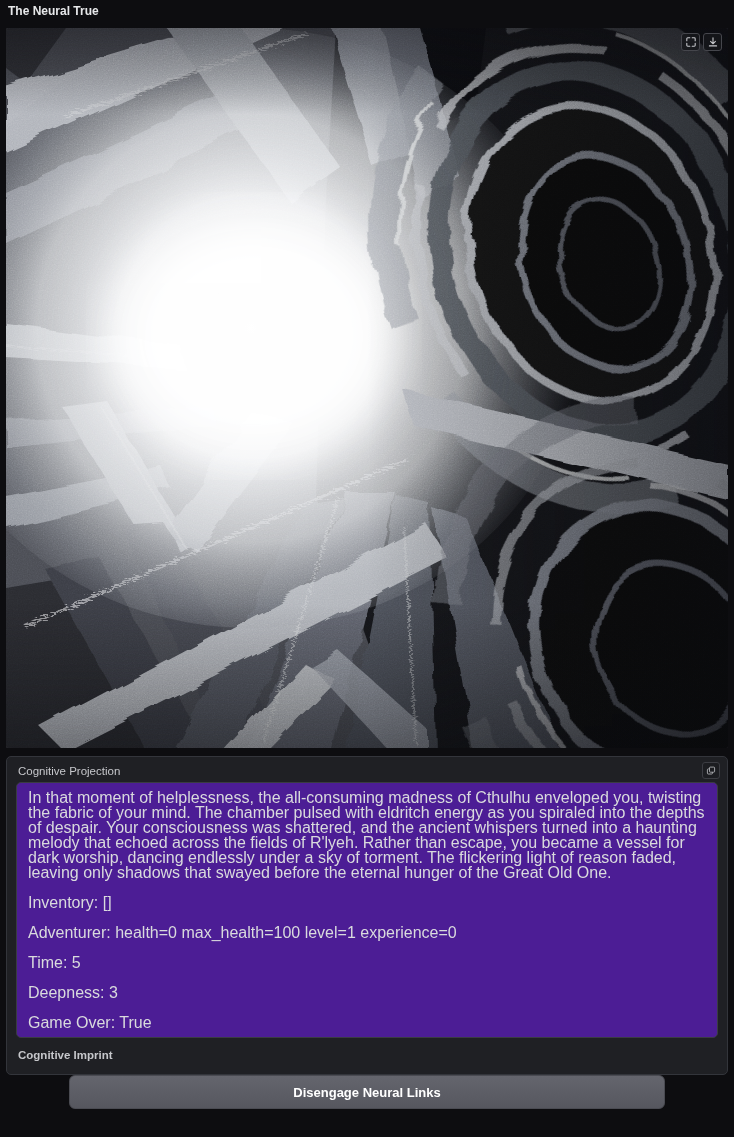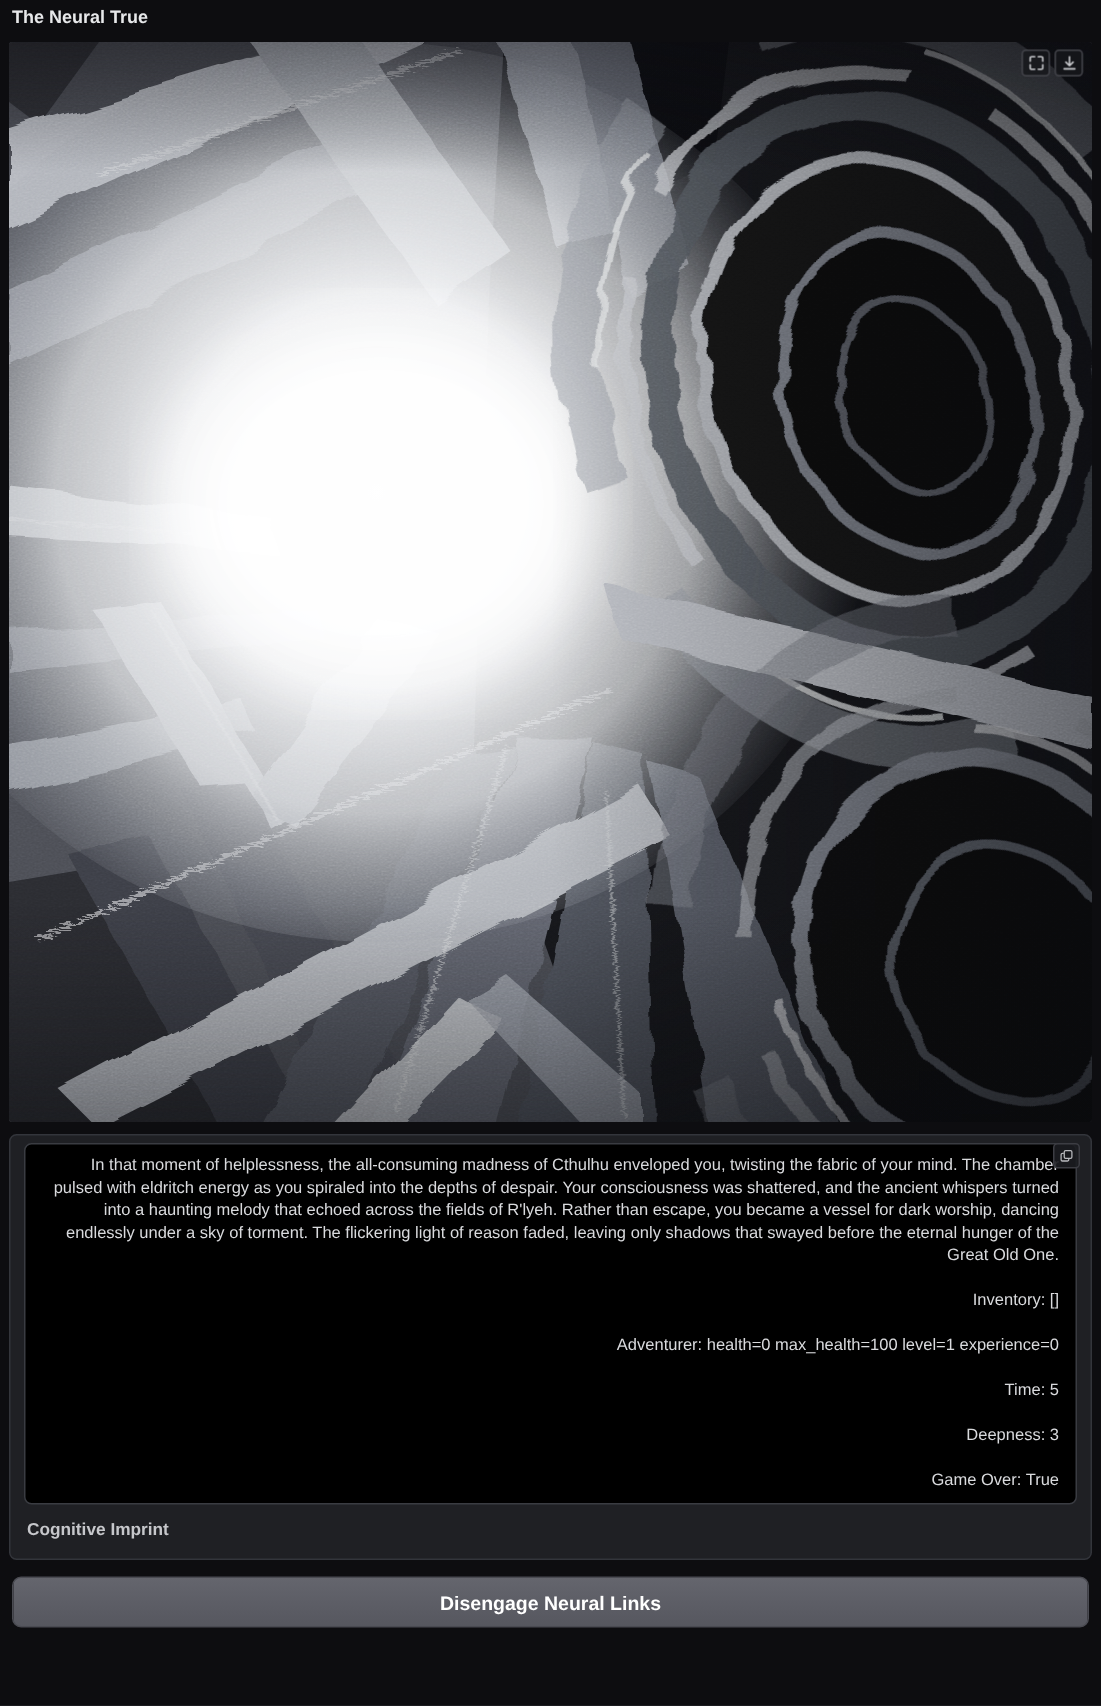--- a/index.html
+++ b/index.html
@@ -37,28 +37,28 @@
   }
   .lbl.second { margin-top:10px;font-weight:bold; }
   .copy-btn {
     position:absolute; top:5px; right:7px;
     width:18px; height:17px; display:flex; align-items:center; justify-content:center;
     background:rgba(28,29,33,.9); border:1px solid #3c3d43; border-radius:3px;
     padding:0; cursor:pointer;
   }
   .copy-btn svg { stroke:#b9babe; fill:none; stroke-width:1.4; stroke-linejoin:round; }
   .textbox {
-    background:#000000; border:1px solid #3a3c42; border-radius:5px;
-    padding:7px 11px; font-size:11px; line-height:15px; color:#d9dadd;
-    white-space:pre-wrap; overflow:hidden;text-align:right;
+    background:#4c1d95; border:1px solid #3a3c42; border-radius:5px;
+    padding:7px 11px; font-size:16px; line-height:15px; color:#d9dadd;
+    white-space:pre-wrap; overflow:hidden;
   }
   .textbox.multiline { min-height:200px; }
   .textbox.single { height:15px; }
   .disengage {
-    display:block; width:718px; margin:11px auto 0 auto; height:34px;
+    display:block; width:596px; margin:0 auto 0 auto; height:34px;
     background:linear-gradient(#64656d,#56575f); border:1px solid #4a4b52; border-radius:6px;
     color:#ffffff; font-weight:700; font-size:13px; font-family:"Liberation Sans", sans-serif;
     cursor:pointer;
   }
 </style>
 </head>
 <body>
 
 <div class="app">
 
@@ -174,20 +174,21 @@
       </button>
       <button class="icon-btn">
         <svg width="12" height="12" viewBox="0 0 20 20">
           <path d="M10 3 V12.5 M6 9 L10 13 L14 9 M4 16.5 H16"></path>
         </svg>
       </button>
     </div>
   </div>
 
   <section class="panel">
+    <span class="lbl">Cognitive Projection</span>
     <button class="copy-btn">
       <svg width="12" height="12" viewBox="0 0 20 20">
         <rect x="7.5" y="3.5" width="8.5" height="8.5" rx="1.5"></rect>
         <path d="M12.5 12 V13.5 A1.5 1.5 0 0 1 11 15 H5.5 A1.5 1.5 0 0 1 4 13.5 V8 A1.5 1.5 0 0 1 5.5 6.5 H7"></path>
       </svg>
     </button>
 
     <div class="textbox multiline">In that moment of helplessness, the all-consuming madness of Cthulhu enveloped you, twisting the fabric of your mind. The chamber pulsed with eldritch energy as you spiraled into the depths of despair. Your consciousness was shattered, and the ancient whispers turned into a haunting melody that echoed across the fields of R'lyeh. Rather than escape, you became a vessel for dark worship, dancing endlessly under a sky of torment. The flickering light of reason faded, leaving only shadows that swayed before the eternal hunger of the Great Old One.
 
 Inventory: []

